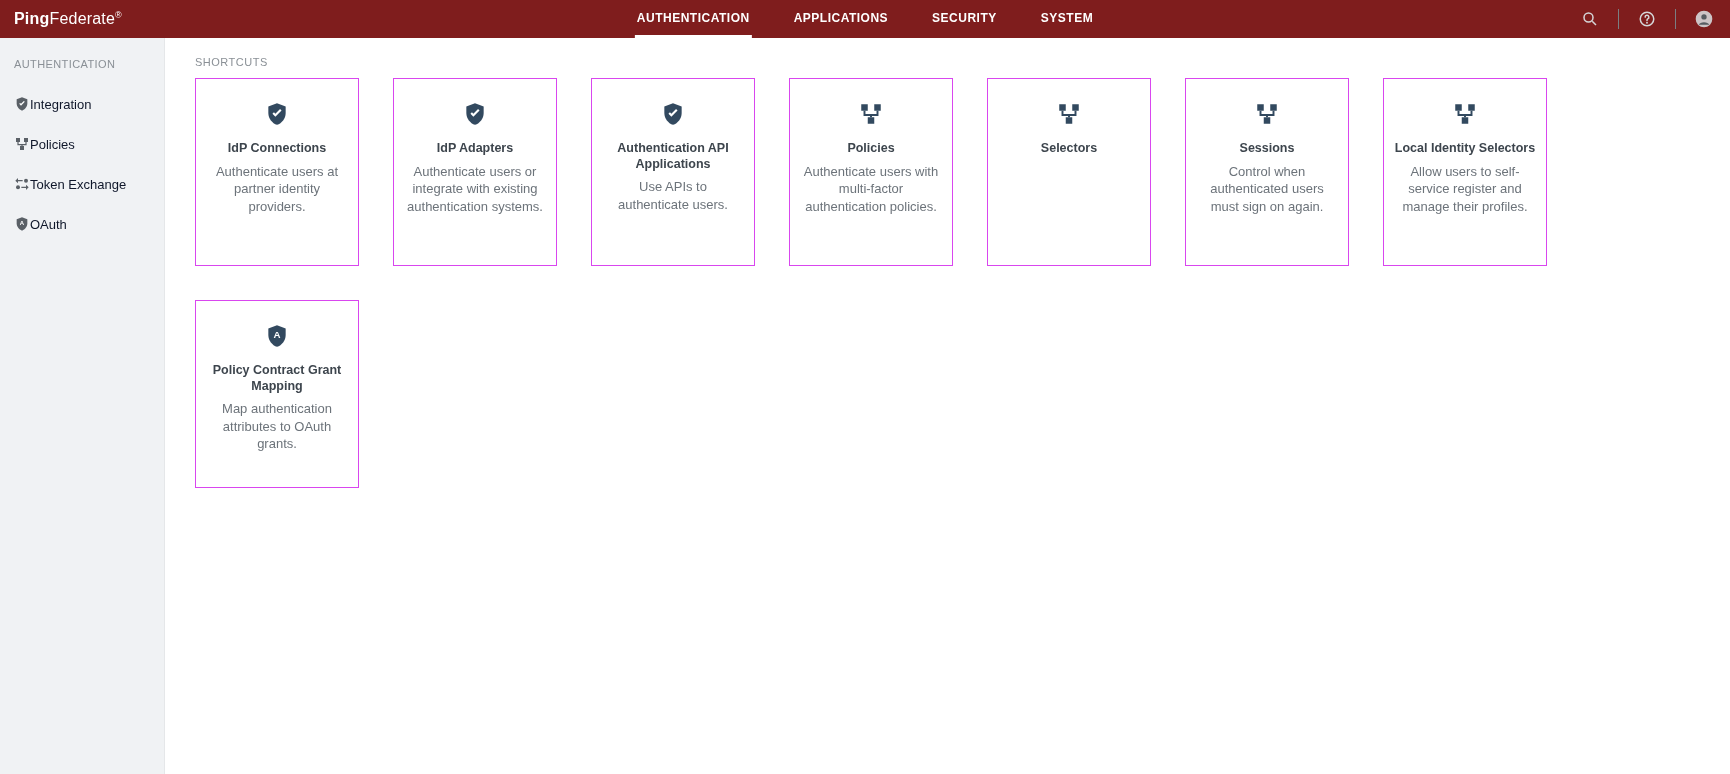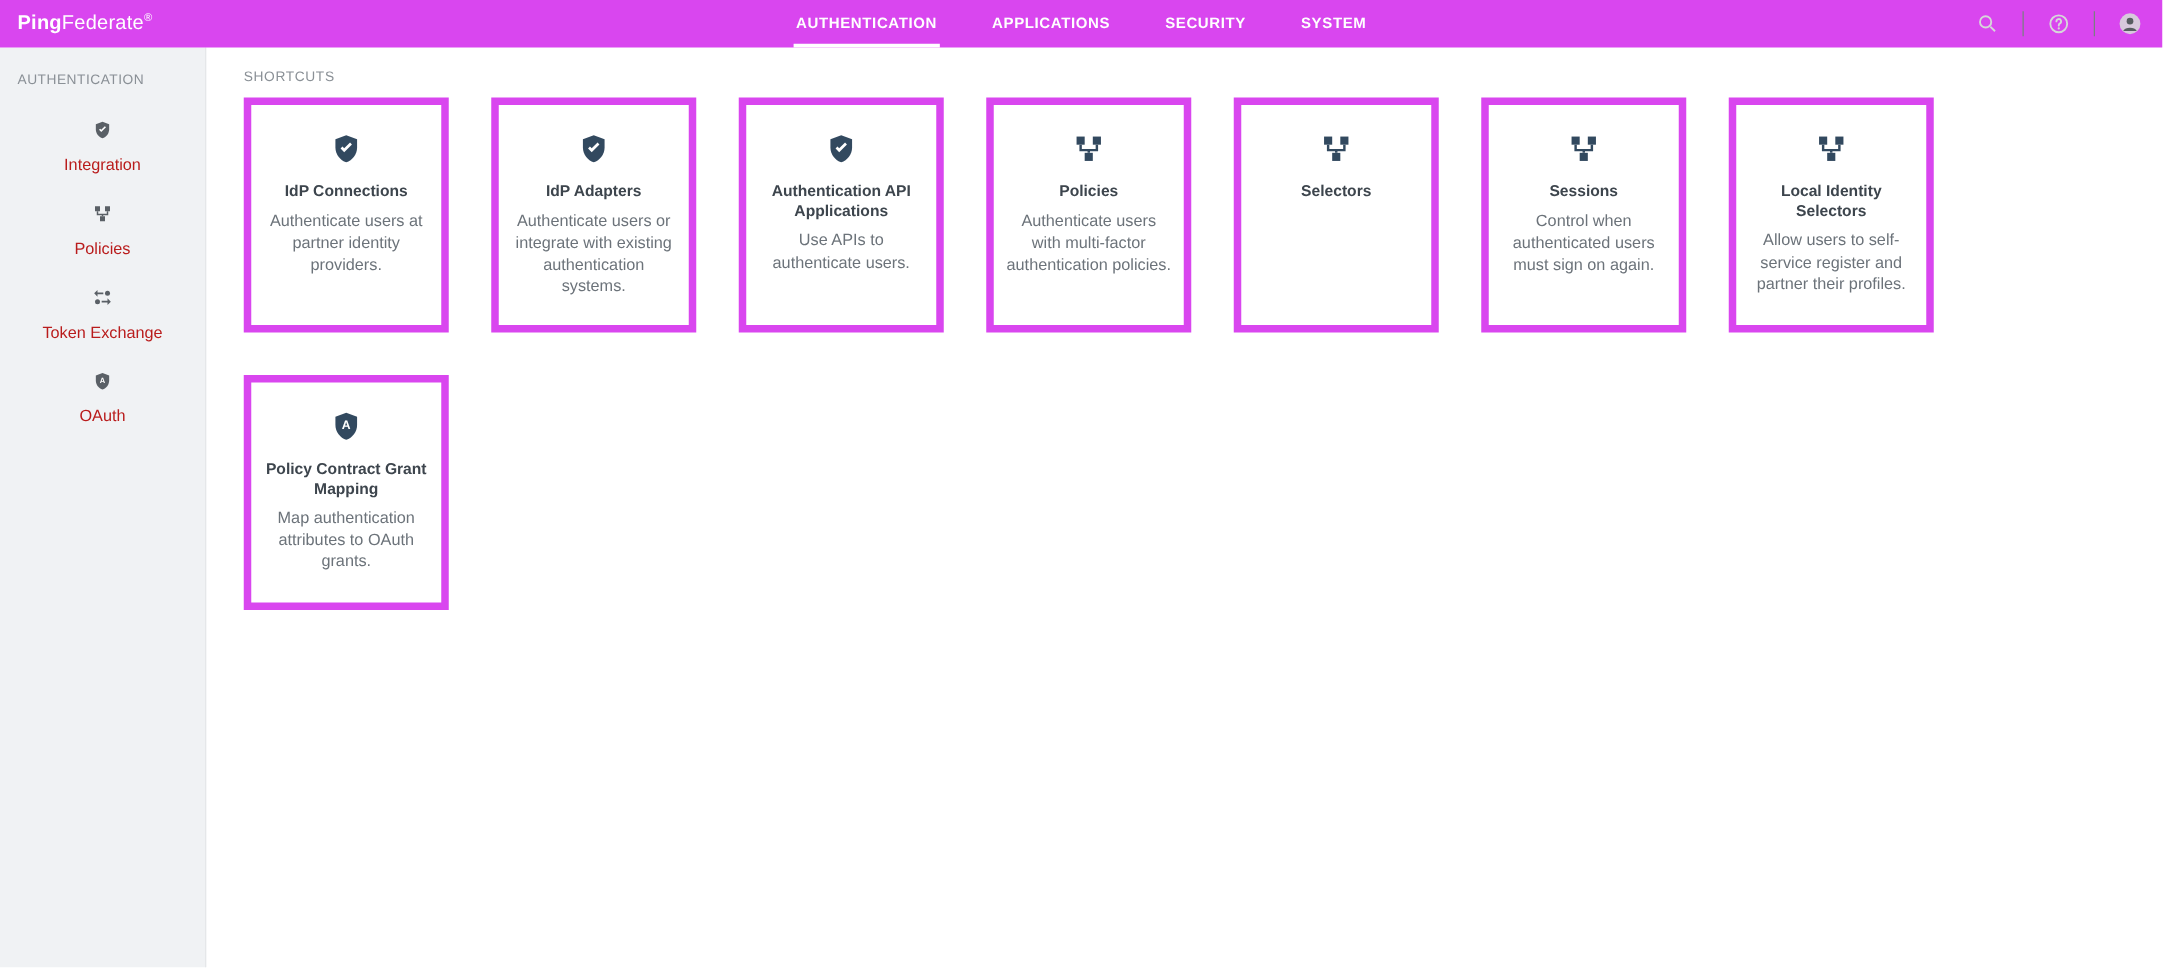--- a/index.html
+++ b/index.html
@@ -2,21 +2,21 @@
 <html><head>
 <meta charset="utf-8">
 <style>
   * { box-sizing: border-box; margin: 0; padding: 0; }
   html, body { height: 100%; font-family: Arial, Helvetica, sans-serif; font-size: 13px; color: #3d454d; }
   body { display: flex; flex-direction: column; background: #ffffff; }
 
   
   .topbar {
     height: 38px;
-    background: #d946ef;
+    background: #7f1d1d;
     display: flex;
     align-items: center;
     color: #ffffff;
     position: relative;
   }
   .brand {
     padding-left: 14px;
     font-size: 16px;
     letter-spacing: 0.2px;
     white-space: nowrap;
@@ -75,45 +75,44 @@
   .sidebar-heading {
     color: #8a9096;
     font-size: 11px;
     letter-spacing: 0.4px;
     padding: 0 14px 14px 14px;
     font-weight: 400;
   }
   .side-item {
     display: flex;
     align-items: center;
-    gap: 12px;
+    gap: 0;
     padding: 12px 14px;
-    color: #b91c1c;
+    color: #0f172a;
     font-size: 13px;
     cursor: pointer;
-    flex-direction: column;
   }
   .side-item .icon { width: 16px; height: 16px; color: #5a6066; display:flex; align-items:center; justify-content:center; }
 
   .content { flex: 1; padding: 18px 30px; overflow: auto; }
   .shortcuts-label {
     color: #8a9096;
     font-size: 11px;
     letter-spacing: 0.5px;
     margin-bottom: 10px;
   }
   .card-grid {
     display: flex;
     flex-wrap: wrap;
     gap: 34px;
   }
   .card {
     width: 164px;
     height: 188px;
-    border: 6px solid #d946ef;
+    border: 1px solid #d946ef;
     background: #fff;
     text-align: center;
     padding: 18px 10px 10px 10px;
     cursor: pointer;
   }
   .card .card-icon {
     height: 34px;
     display: flex;
     align-items: center;
     justify-content: center;
@@ -300,21 +299,21 @@
     <div class="card-title">Sessions</div>
     <div class="card-desc">Control when authenticated users must sign on again.</div>
         </div>
         <div class="card">
     <div class="card-icon">
             <svg width="26" height="26" viewBox="0 0 24 24">
               <use href="#ic-flow"></use>
             </svg>
           </div>
     <div class="card-title">Local Identity Selectors</div>
-    <div class="card-desc">Allow users to self-service register and partner their profiles.</div>
+    <div class="card-desc">Allow users to self-service register and manage their profiles.</div>
         </div>
         <div class="card">
     <div class="card-icon">
             <svg width="26" height="26" viewBox="0 0 24 24">
               <use href="#ic-shield-a"></use>
             </svg>
           </div>
     <div class="card-title">Policy Contract Grant Mapping</div>
     <div class="card-desc">Map authentication attributes to OAuth grants.</div>
         </div>

